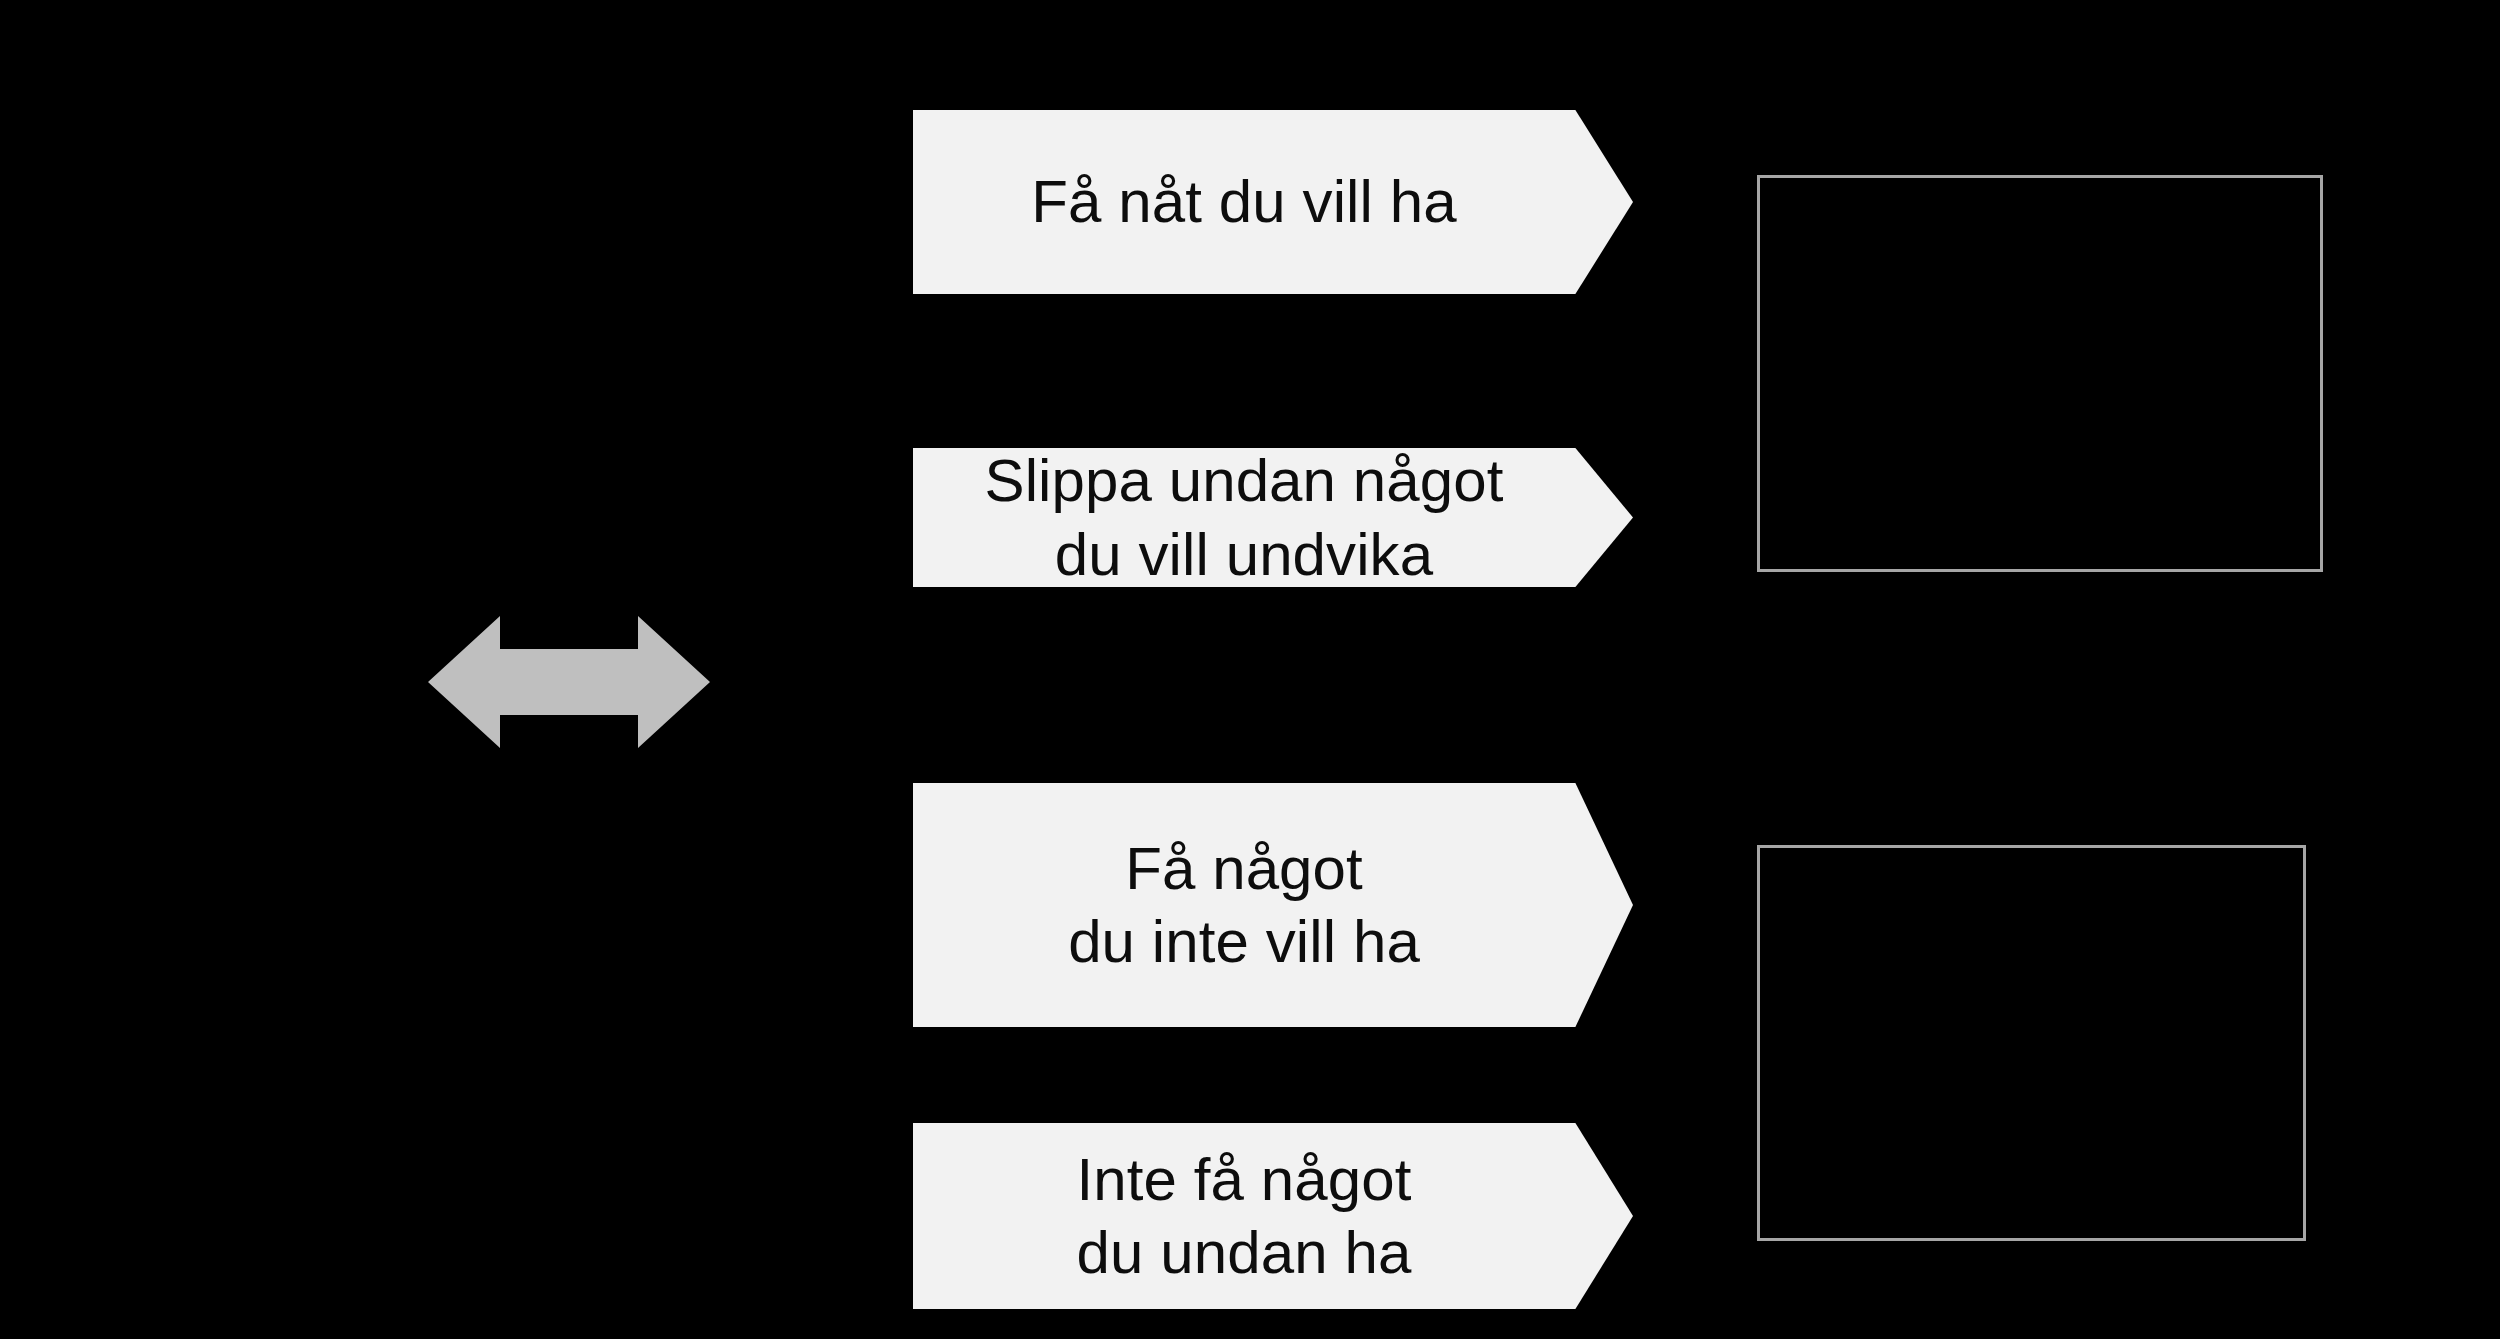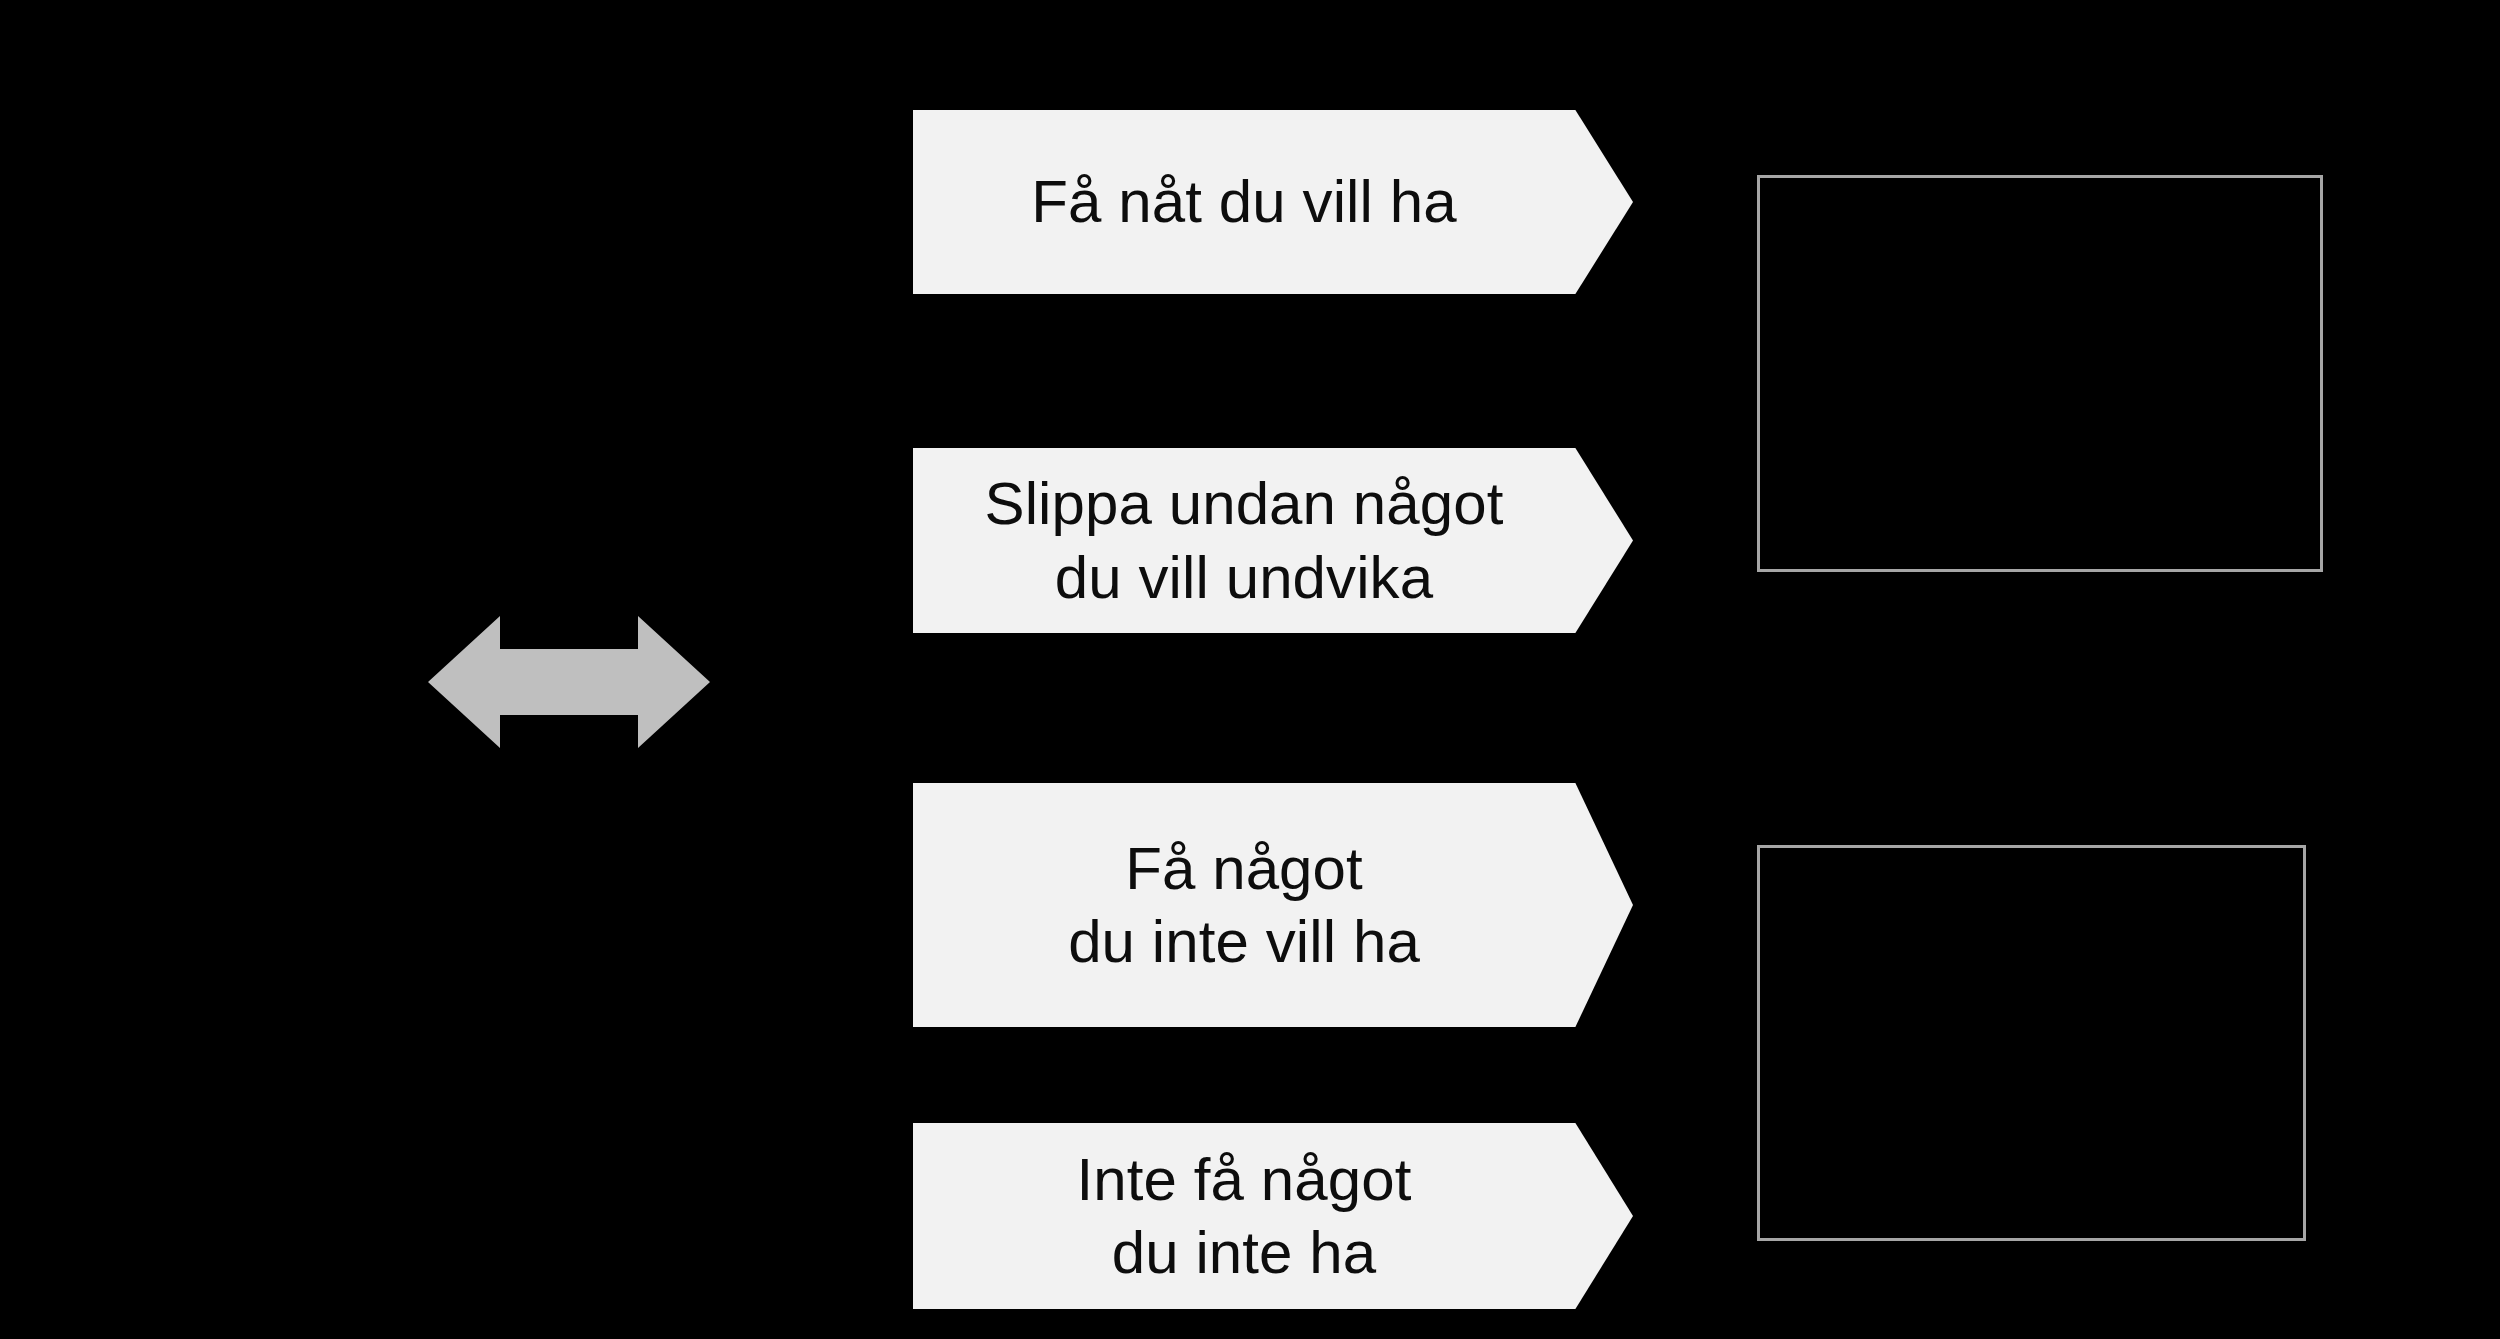--- a/index.html
+++ b/index.html
@@ -49,21 +49,21 @@
   .chevron .chev-text {
     text-align: center;
     font-size: 60px;
     line-height: 1.22;
     font-weight: 400;
     letter-spacing: 0.1px;
     white-space: pre-line;
   }
 
   .chevron-1 { top: 110px;  height: 184px; }
-  .chevron-2 { top: 448px;  height: 185px; }
+  .chevron-2 { top: 448px;  height: 139px; }
   .chevron-3 { top: 783px;  height: 244px; }
   .chevron-4 { top: 1123px; height: 186px; }
 
   
   .placeholder-box {
     position: absolute;
     background: #000000;
     border: 3px solid #A6A6A6;
     box-sizing: border-box;
   }
@@ -100,21 +100,21 @@
 du vill undvika</span>
   </div>
 
   <div class="chevron chevron-3">
     <span class="chev-text">Få något
 du inte vill ha</span>
   </div>
 
   <div class="chevron chevron-4">
     <span class="chev-text">Inte få något
-du inte ha</span>
+du undan ha</span>
   </div>
 
   <div class="placeholder-box placeholder-box-1">
     <span></span>
   </div>
 
   <div class="placeholder-box placeholder-box-2">
     <span></span>
   </div>
 

